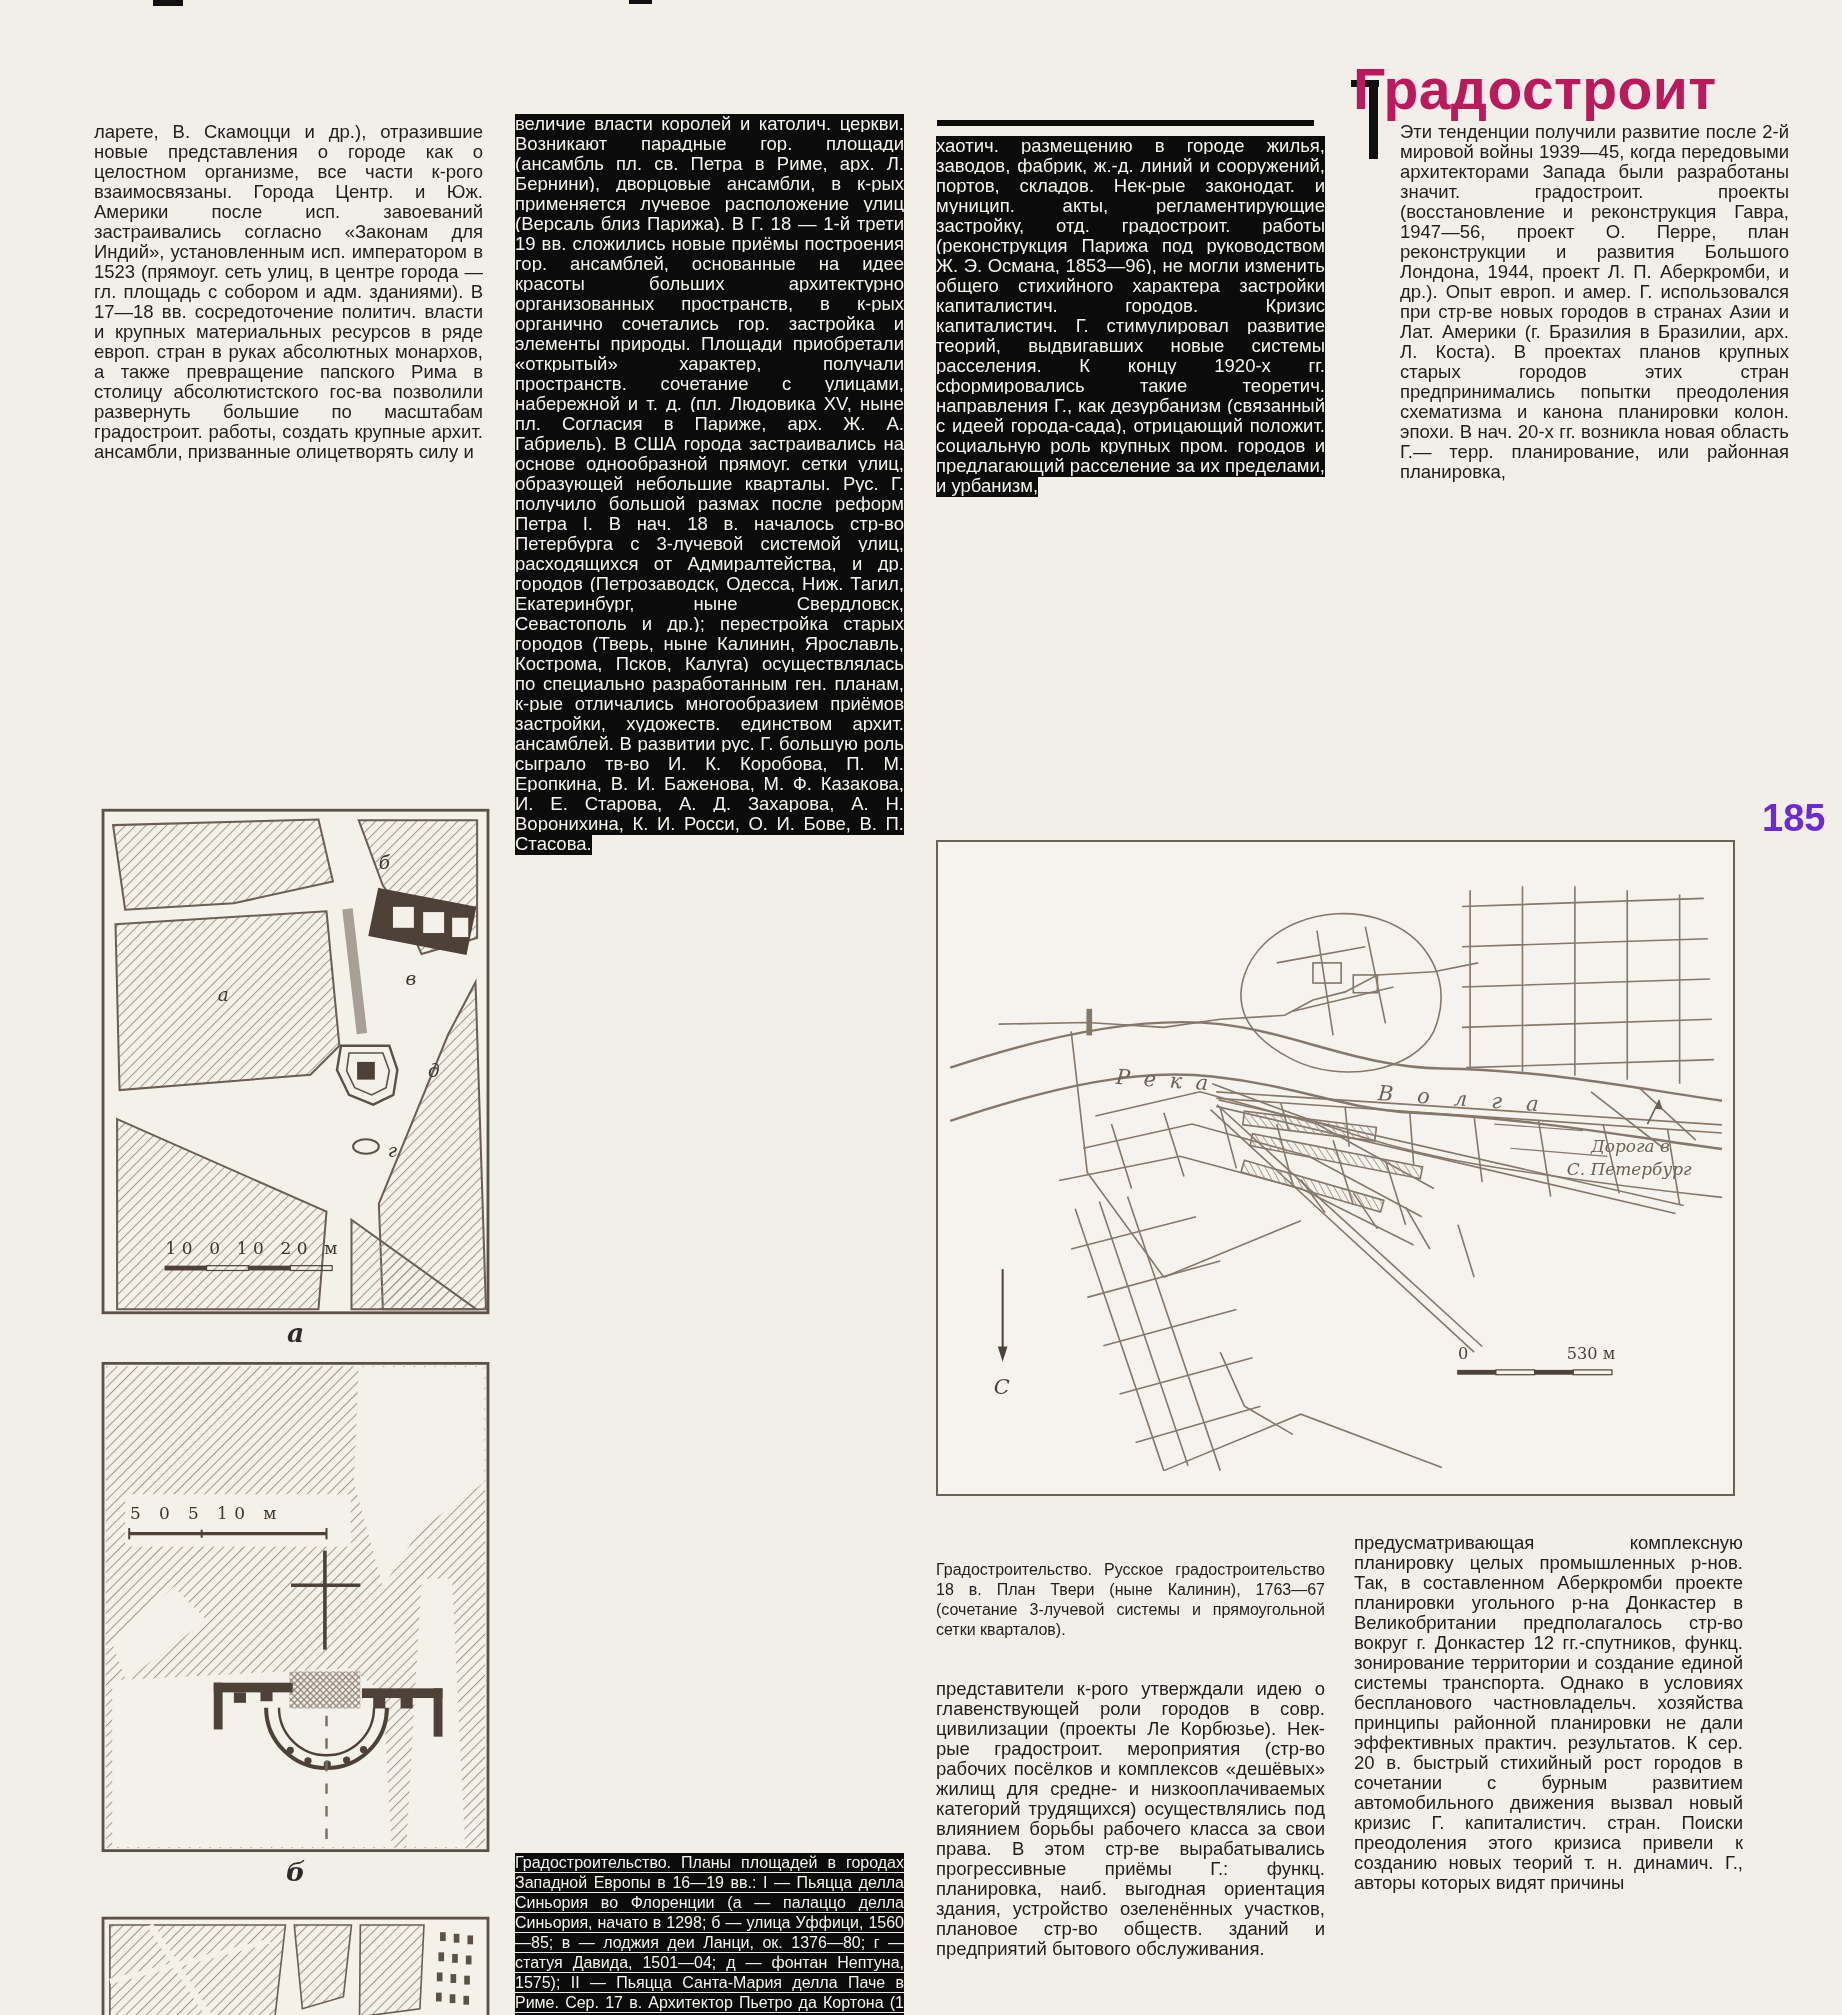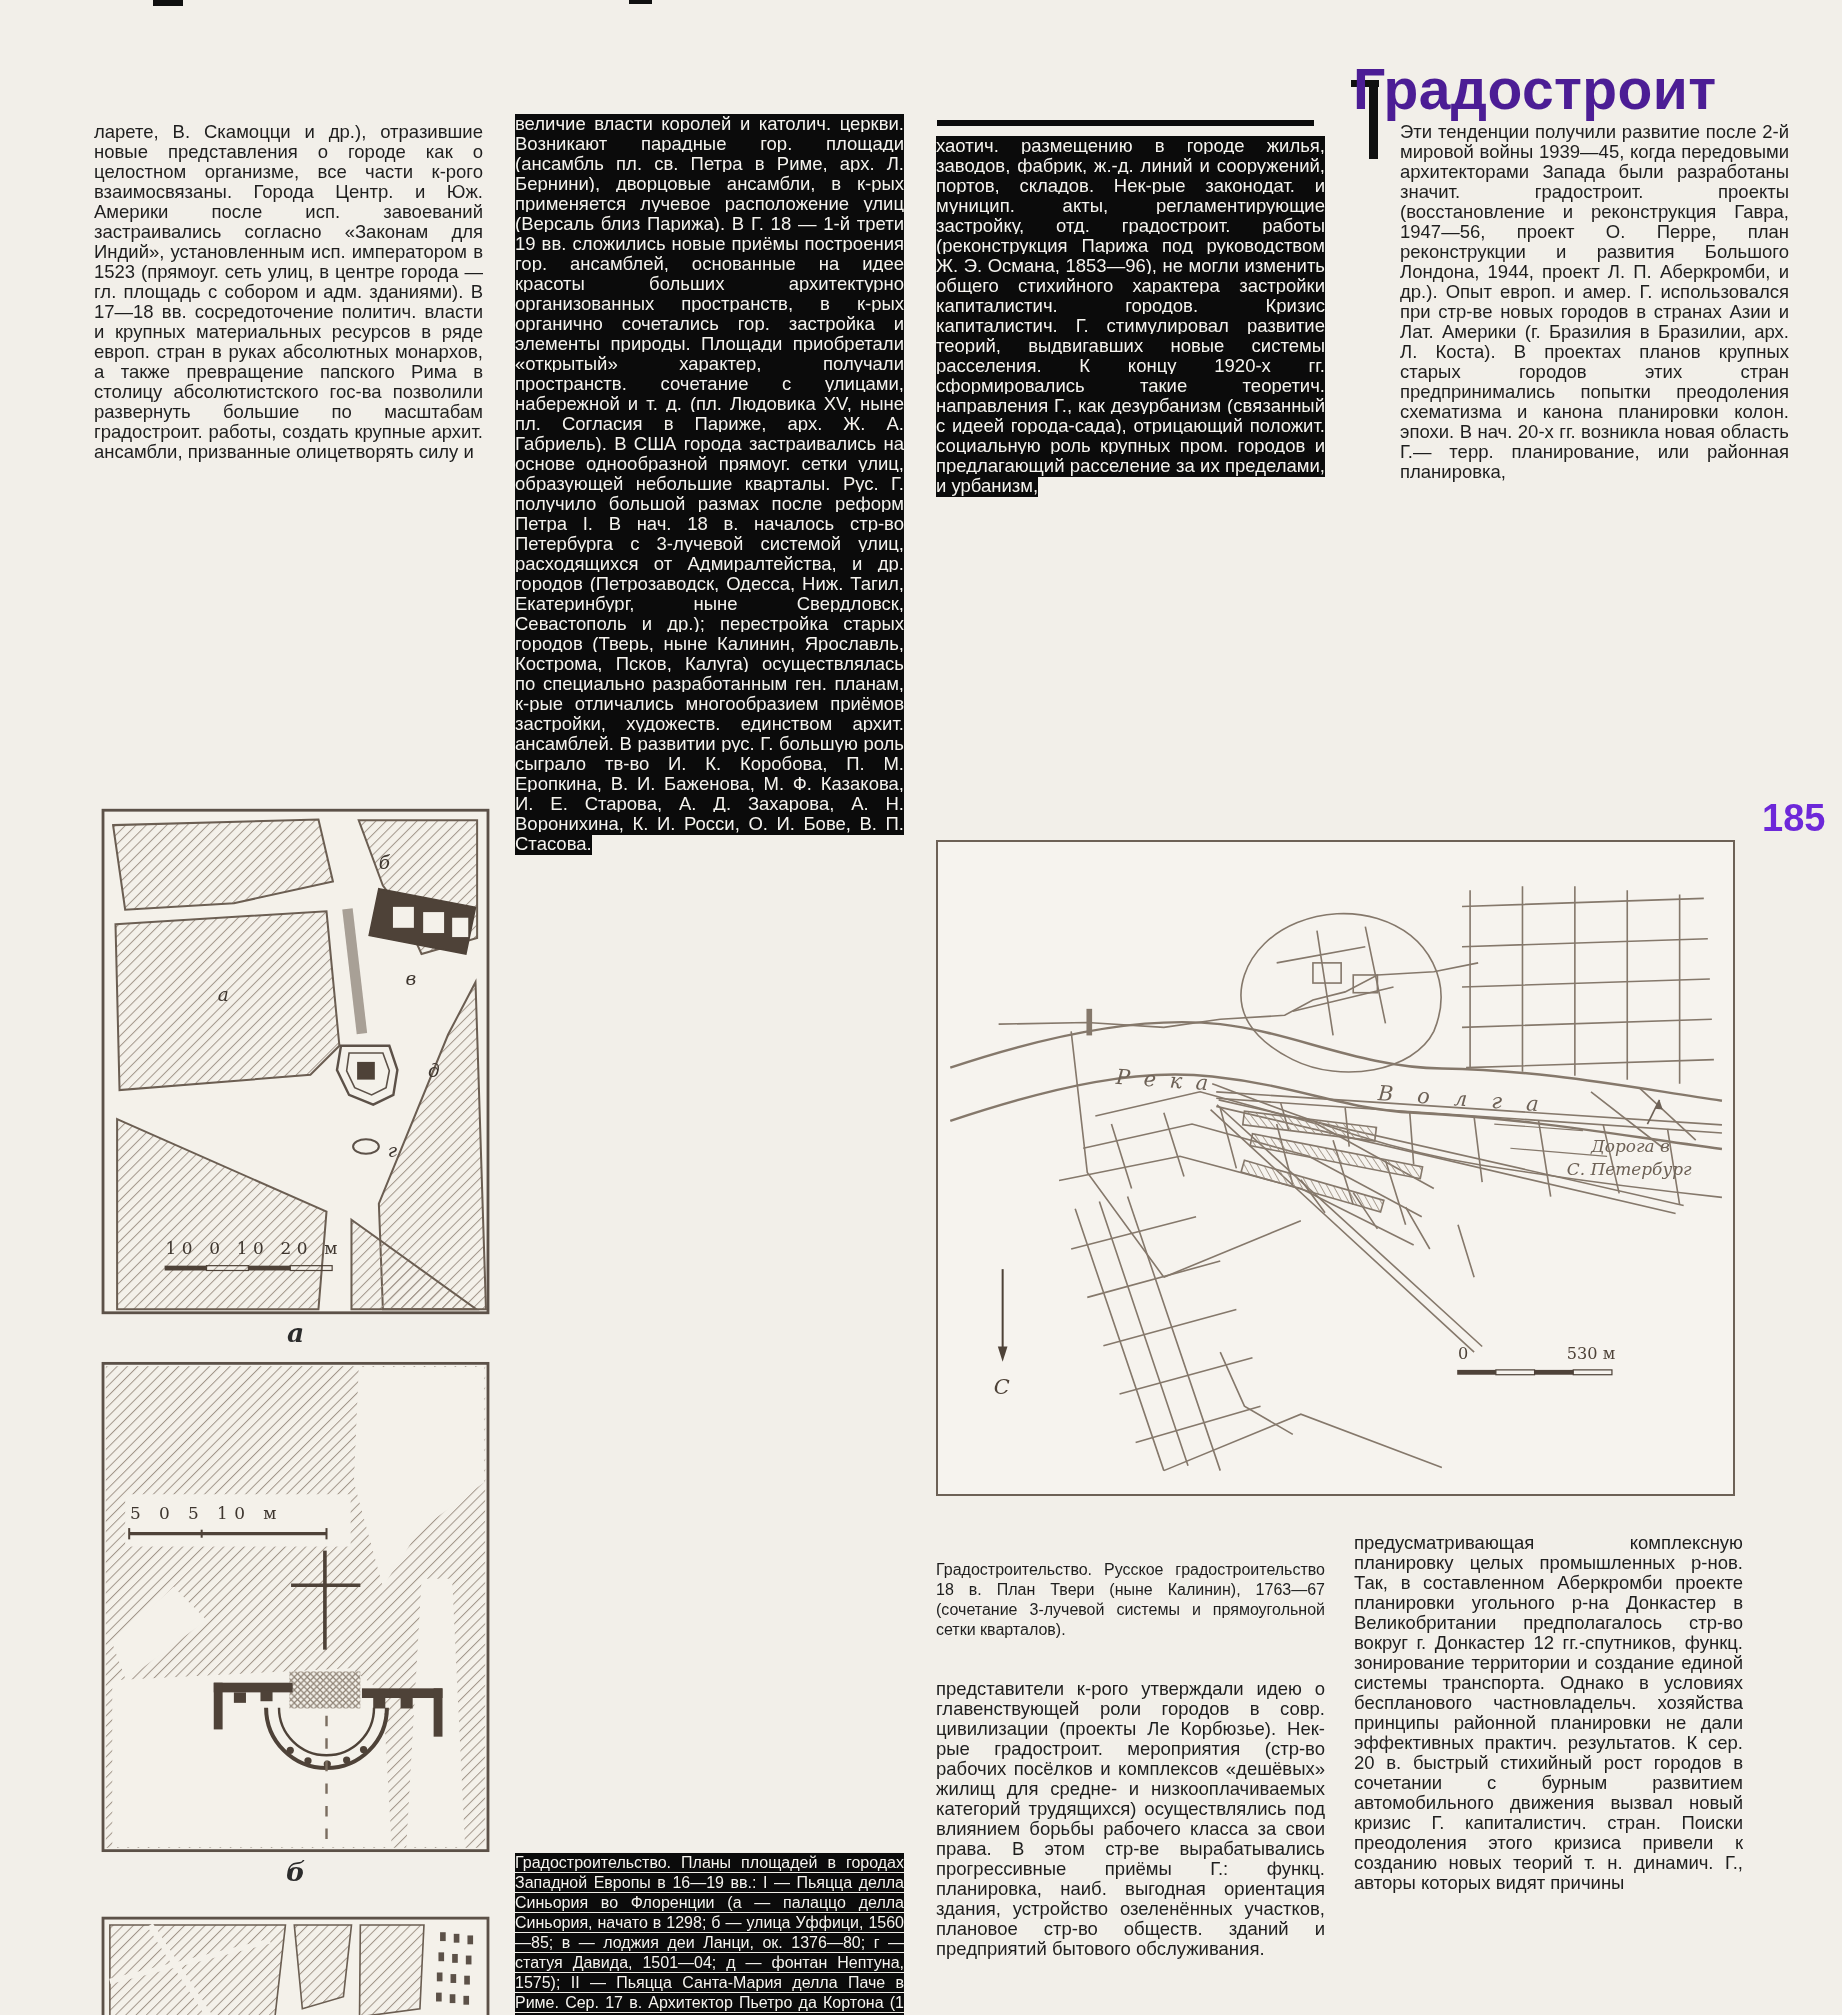--- a/index.html
+++ b/index.html
@@ -18,21 +18,21 @@
   .caption-text{
     font-size:16px;line-height:20px;text-align:justify;color:#1e1e1e;overflow:hidden;
   }
   .inv{
     background:#0b0b0b;color:#f6f4ef;
     padding:1.2px 0;
     -webkit-box-decoration-break:clone;box-decoration-break:clone;
   }
   .indent{text-indent:38px;}
   .running-head{
-    font-size:57px;font-weight:bold;color:#4c1d95;letter-spacing:0.4px;
+    font-size:57px;font-weight:bold;color:#be185d;letter-spacing:0.4px;
     font-family:"Liberation Sans",sans-serif;white-space:nowrap;
   }
   .page-num{font-size:38px;font-weight:bold;color:#6d28d9;}
   .fig-label{
     font-family:"DejaVu Serif",serif;font-style:italic;font-weight:bold;
     font-size:26.6px;color:#2b2b2b;text-align:center;width:100%;
   }
   .sliver{background:#0b0b0b;}
   .artifact{background:#101010;}
   .map-frame{border:2px solid #6d6156;background:#f6f3ee;box-sizing:border-box;}

